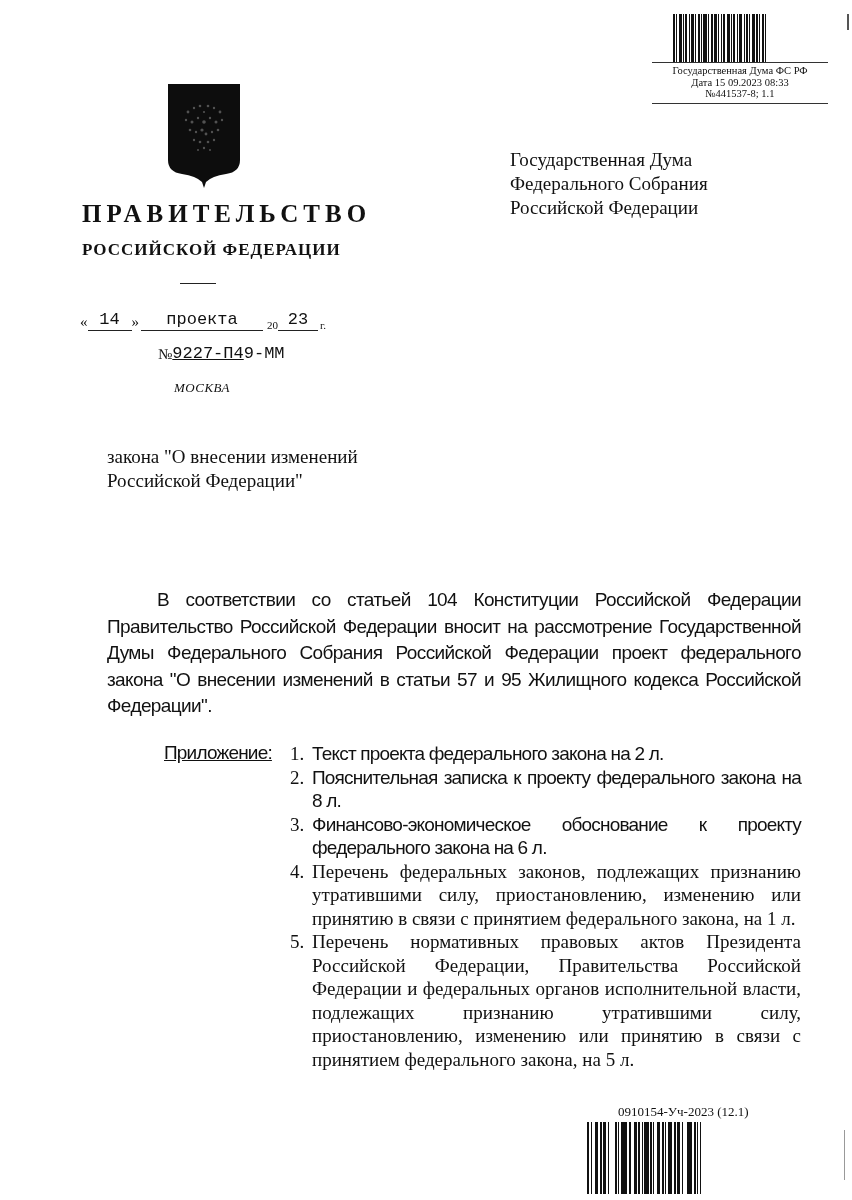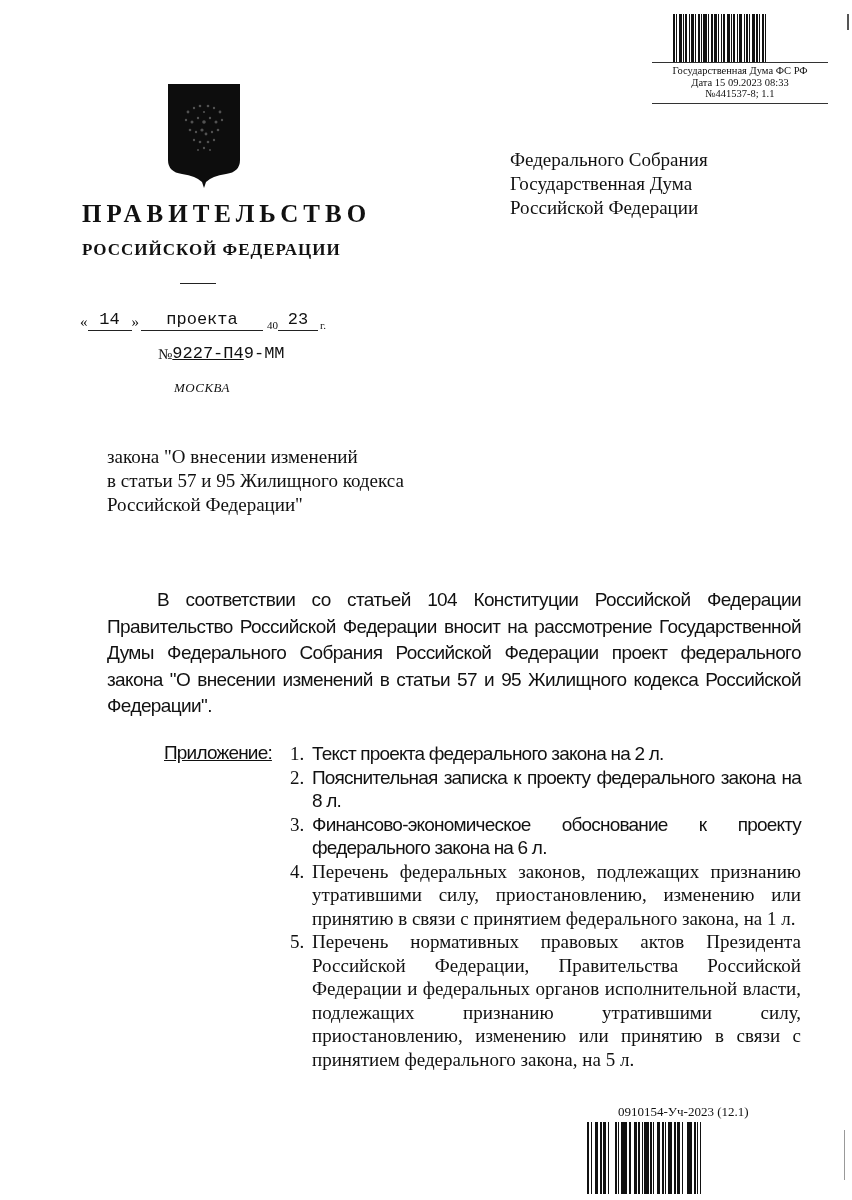--- a/index.html
+++ b/index.html
@@ -157,42 +157,41 @@
 
 <div class="abs" id="gov-title">ПРАВИТЕЛЬСТВО</div>
 <div class="abs" id="gov-subtitle">РОССИЙСКОЙ ФЕДЕРАЦИИ</div>
 <div class="abs" id="gov-rule"></div>
 
 <div class="abs" id="date-line">
   <span>«</span>
   <span class="uline typed" style="width:44px;">14</span>
   <span>»</span>
   <span class="uline typed" style="width:122px; margin-left:2px;">проекта</span>
-  <span class="small" style="margin-left:4px;">40</span>
+  <span class="small" style="margin-left:4px;">20</span>
   <span class="uline typed" style="width:40px;">23</span>
   <span class="small" style="margin-left:2px;">г.</span>
 </div>
 
 <div class="abs" id="regnum">
   <span>№</span>
   <span class="typed" style="text-decoration: underline;">9227-П4</span>
   <span class="typed">9-ММ</span>
 </div>
 
 <div class="abs" id="city">МОСКВА</div>
 
 <div class="abs" id="addressee">
+  <div>Государственная Дума</div>
   <div>Федерального Собрания</div>
-  <div>Государственная Дума</div>
   <div>Российской Федерации</div>
 </div>
 
 <div class="abs" id="subject">
   <div>закона "О внесении изменений</div>
-  <div>в статьи 57 и 95 Жилищного кодекса</div>
   <div>Российской Федерации"</div>
 </div>
 
 <div class="abs" id="body-para">В соответствии со статьей 104 Конституции Российской Федерации Правительство Российской Федерации вносит на рассмотрение Государственной Думы Федерального Собрания Российской Федерации проект федерального закона "О внесении изменений в статьи 57 и 95 Жилищного кодекса Российской Федерации".</div>
 
 <div class="abs" id="attach-label">Приложение:</div>
 <div class="abs" id="attach-list">
   <div class="att-item narrow">
     <span class="att-num">1.</span>
     <span class="att-text">Текст проекта федерального закона на 2 л.</span>

